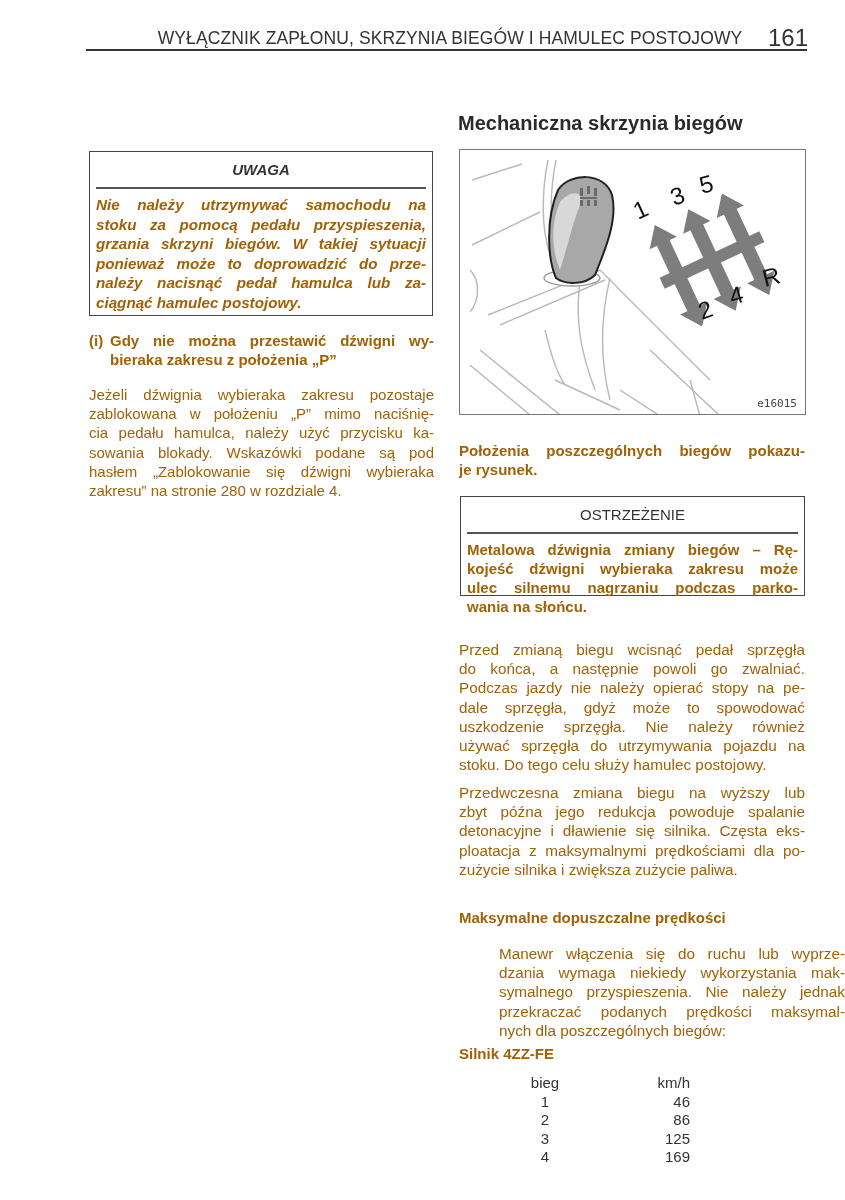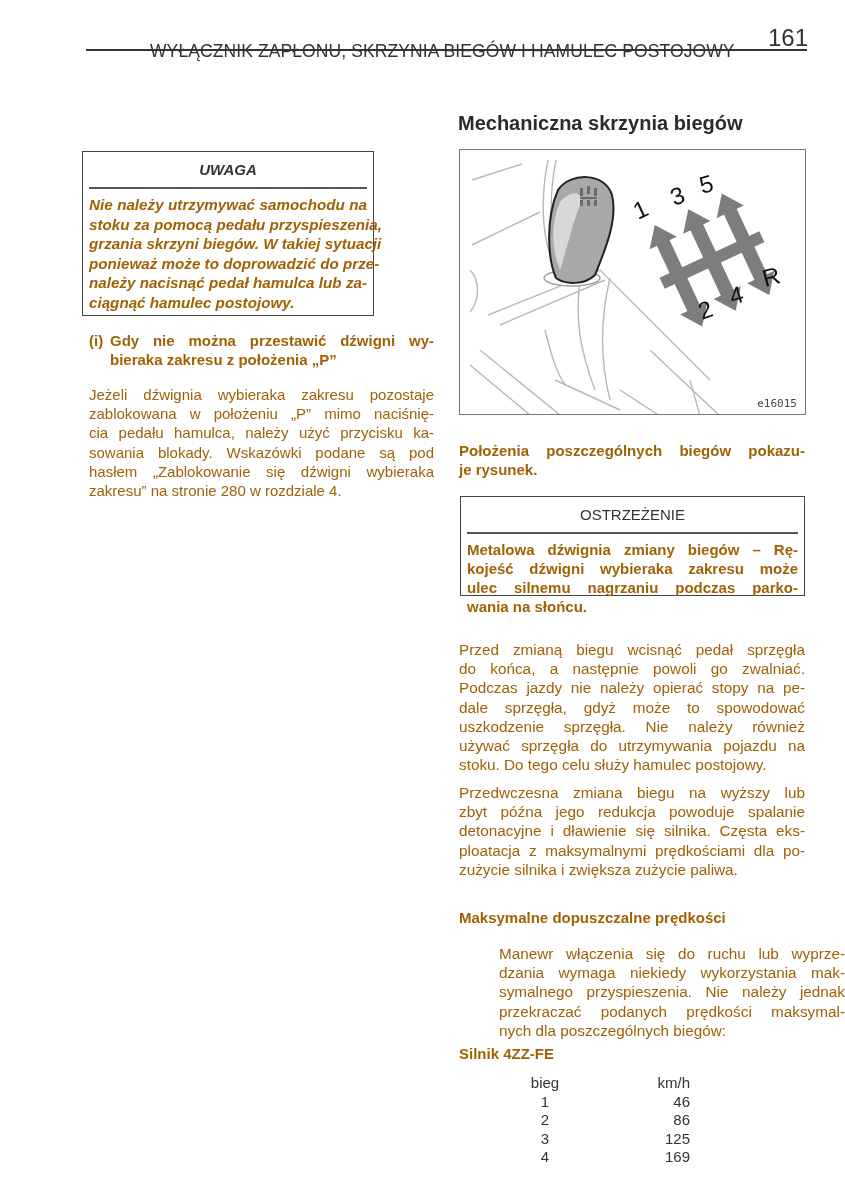--- a/index.html
+++ b/index.html
@@ -4,42 +4,42 @@
 <style>
   html, body { margin: 0; padding: 0; background: #ffffff; }
   body {
     width: 845px; height: 1200px; position: relative; overflow: hidden;
     font-family: "Liberation Sans", sans-serif; color: #2a2a2a;
   }
   .abs { position: absolute; }
 
   
   #hdr-title {
-    left: 150px; top: 41px; width: 600px; font-size: 17.5px; letter-spacing: 0.1px;
-    color: #333; white-space: nowrap; text-align: left;
+    left: 150px; top: 28px; width: 600px; font-size: 17.5px; letter-spacing: 0.1px;
+    color: #333; white-space: nowrap; text-align: center;
   }
   #hdr-page { left: 768px; top: 24px; font-size: 24px; color: #333; }
   #hdr-rule { left: 86px; top: 49px; width: 721px; height: 2px; background: #333; }
 
   
   .para {
     font-size: 15px; line-height: 19.2px; text-align: justify; color: #a16207;
   }
   .para .ln { display: block; text-align-last: justify; white-space: nowrap; }
   .para .ln.last { text-align-last: left; }
   .bold { font-weight: bold; }
   .italic { font-style: italic; }
 
   
   .notice { border: 1.6px solid #444; box-sizing: border-box; }
   .notice .ntitle { text-align: center; font-size: 15px; padding-top: 9px; height: 26px; color: #333; }
   .notice .nrule { height: 2px; background: #555; margin: 0 6px; }
   .notice .nbody { padding: 6px 6px 0 6px; }
 
-  #uwaga { left: 82px; top: 151px; width: 292px; height: 165px; }
+  #uwaga { left: 89px; top: 151px; width: 344px; height: 165px; }
   #ostrz { left: 460px; top: 496px; width: 345px; height: 100px; }
 
   
   #figure { left: 459px; top: 149px; width: 347px; height: 266px; border: 1.2px solid #777; box-sizing: border-box; background: #fff; overflow: hidden; }
   #figure svg { position: absolute; left: 0; top: 0; }
   #fig-code { position: absolute; right: 8px; bottom: 4px; font-size: 11px; color: #444; font-family: "DejaVu Sans Mono", monospace; }
 
   #sec-title { left: 458px; top: 112px; font-size: 20px; font-weight: bold; color: #2a2a2a; }
 
   

